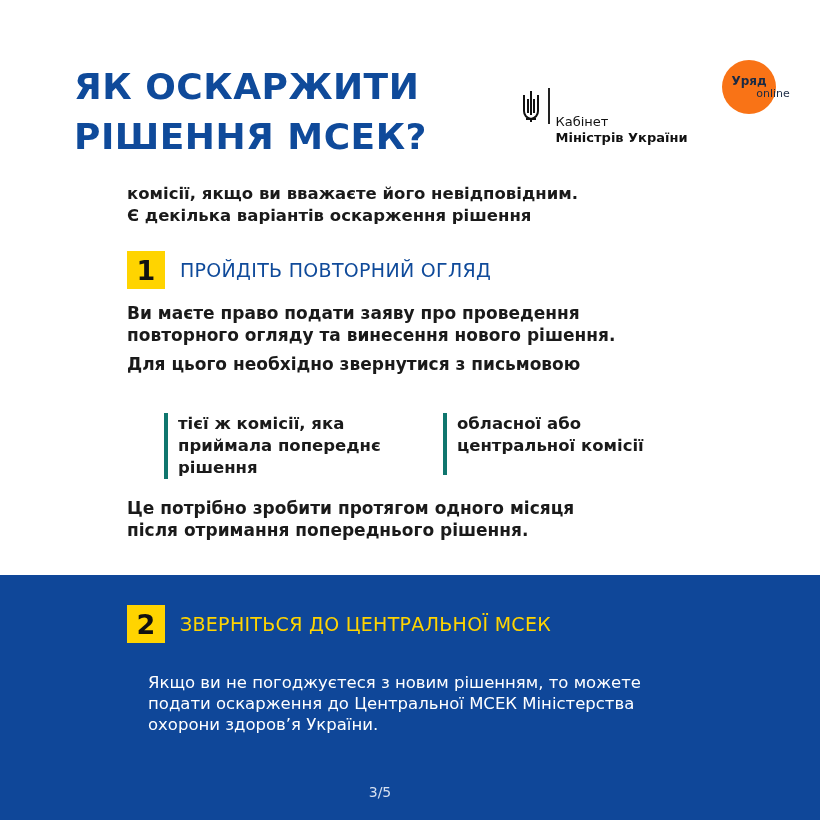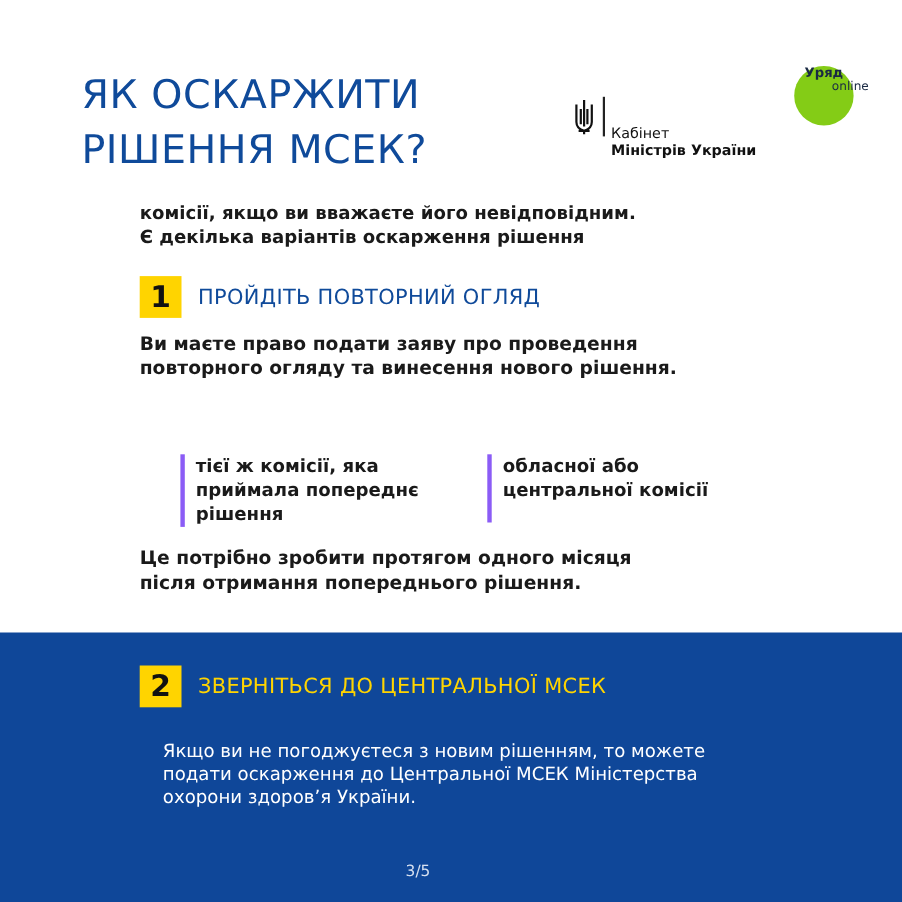--- a/index.html
+++ b/index.html
@@ -1,36 +1,36 @@
 <!DOCTYPE html>
 <html><head>
 <meta charset="utf-8">
 <style>
   html, body { margin:0; padding:0; }
   body { width:820px; height:820px; position:relative; background:#ffffff; overflow:hidden;
          font-family:"DejaVu Sans", sans-serif; }
   .abs { position:absolute; }
-  .title { left:74px; top:62px; color:#0f4a9a; font-weight:normal; font-size:36px; line-height:50px; letter-spacing:0.5px; }
+  .title { left:74px; top:62px; color:#0f4a9a; font-weight:bold; font-size:36px; line-height:50px; letter-spacing:0.5px; }
   .title div { white-space:nowrap; }
   .kmu { left:520px; top:66px; display:flex; align-items:center; }
   .kmu .trident { width:22px; height:34px; }
   .kmu .sep { width:1.5px; height:36px; background:#222; margin:0 6px 0 6px; }
   .kmu .txt { font-size:13px; line-height:16px; color:#111;margin-top:48px; }
   .kmu .txt .l1 { font-weight:normal; }
   .kmu .txt .l2 { font-weight:bold; }
-  .uryad { left:722px; top:60px; width:54px; height:54px; border-radius:50%; background:#84cc16;
-           display:flex; flex-direction:column; align-items:center; }
+  .uryad { left:722px; top:60px; width:54px; height:54px; border-radius:50%; background:#f97316;
+           display:flex; flex-direction:column; align-items:center; justify-content:center; }
   .uryad .u1 { font-size:12px; font-weight:bold; color:#1a2a44; line-height:13px; }
   .uryad .u2 { font-size:11px; color:#1a2a44; line-height:12px;margin-left:48px; }
   .intro { left:127px; top:183px; font-size:16.5px; line-height:22px; color:#1a1a1a; font-weight:bold; }
   .badge { width:38px; height:38px; background:#ffd400; color:#111; font-weight:bold; font-size:27px;
            display:flex; align-items:center; justify-content:center; }
   .h1 { left:180px; top:254px; font-size:19px; color:#0f4a9a; line-height:32px; letter-spacing:0.3px; }
   .para { left:127px; font-size:17px; line-height:22px; color:#1a1a1a; font-weight:bold; }
-  .opt { font-size:16.5px; line-height:22px; color:#1a1a1a; font-weight:bold; padding-left:10px; border-left:4px solid #8b5cf6; }
+  .opt { font-size:16.5px; line-height:22px; color:#1a1a1a; font-weight:bold; padding-left:10px; border-left:4px solid #0f766e; }
   .blue { left:0; top:575px; width:820px; height:245px; background:#0f4799; }
   .h2 { left:180px; top:608px; font-size:19px; color:#ffd400; line-height:32px; letter-spacing:0.3px; }
   .p2 { left:148px; top:672px; font-size:16.5px; line-height:21px; color:#ffffff; font-weight:normal; }
   .page { left:0; width:760px; top:784px; text-align:center; font-size:14px; color:#d6e0f0; }
 </style>
 </head>
 <body>
 
 <div class="abs title">
   <div>ЯК ОСКАРЖИТИ</div>
@@ -59,20 +59,21 @@
 </div>
 
 <div class="abs badge" style="left:127px; top:251px;">1</div>
 <div class="abs h1">ПРОЙДІТЬ ПОВТОРНИЙ ОГЛЯД</div>
 
 <div class="abs para" style="top:302px;">
   <div>Ви маєте право подати заяву про проведення</div>
   <div>повторного огляду та винесення нового рішення.</div>
 </div>
 <div class="abs para" style="top:353px;">
+  <div>Для цього необхідно звернутися з письмовою</div>
 </div>
 
 <div class="abs opt" style="left:164px; top:413px;">
   <div>тієї ж комісії, яка</div>
   <div>приймала попереднє</div>
   <div>рішення</div>
 </div>
 <div class="abs opt" style="left:443px; top:413px; height:62px;">
   <div>обласної або</div>
   <div>центральної комісії</div>

